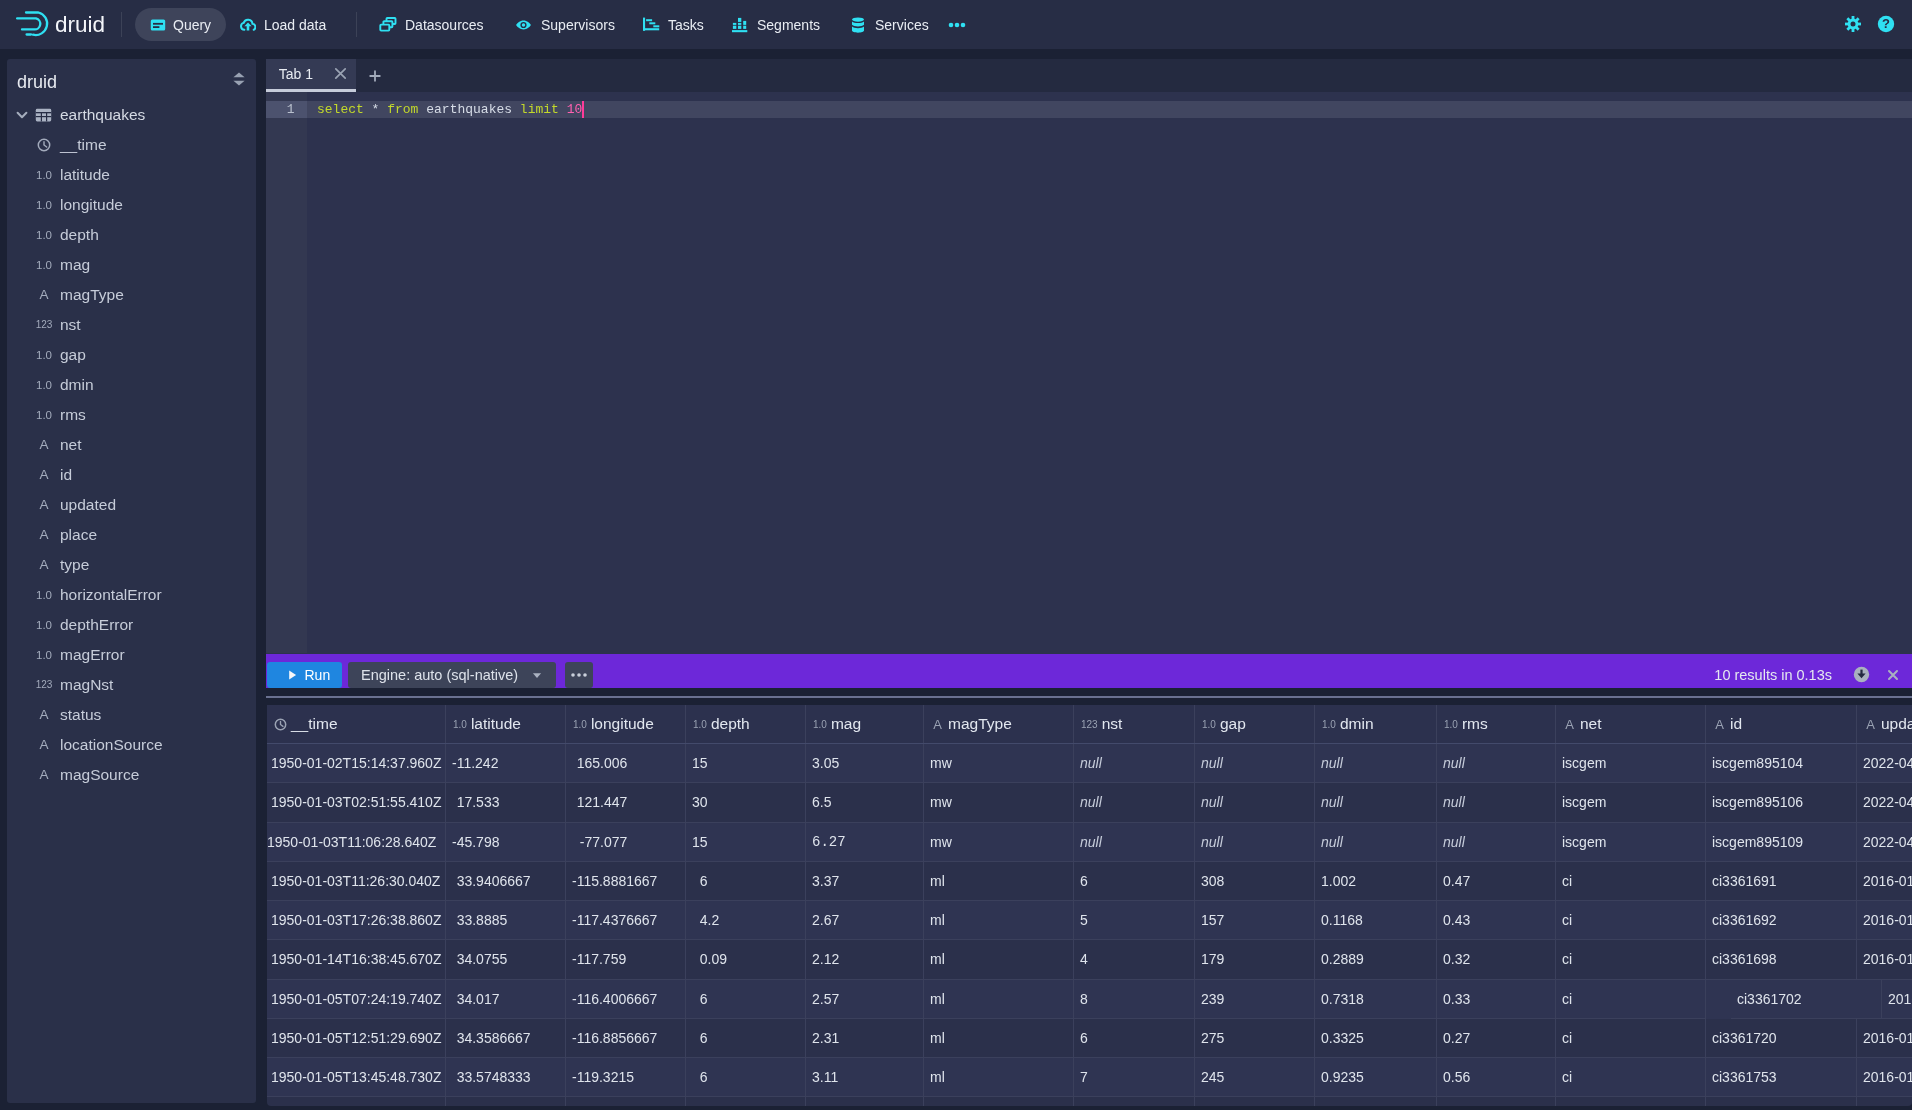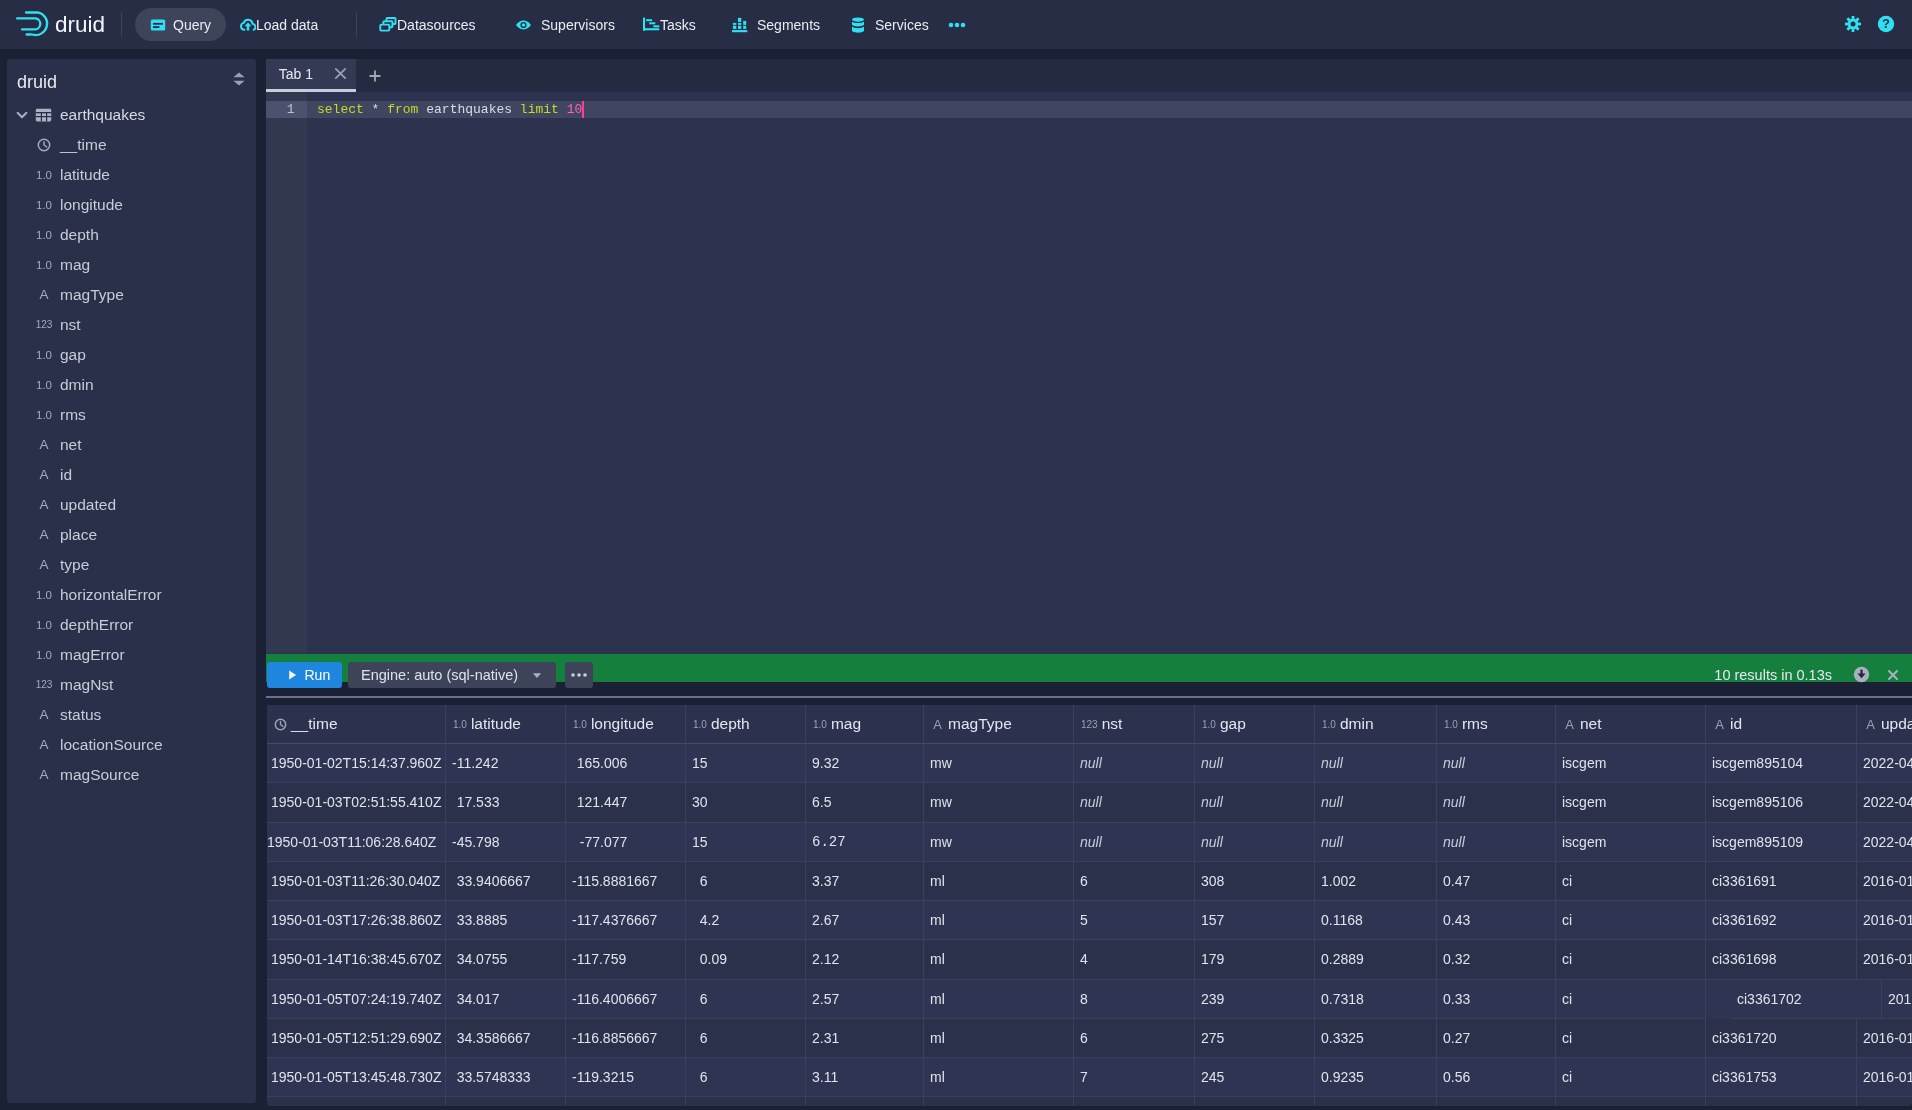--- a/index.html
+++ b/index.html
@@ -1,34 +1,34 @@
 <!DOCTYPE html>
 <html><head><meta charset="utf-8"><style>
 * { margin:0; padding:0; box-sizing:border-box; }
 html,body { width:1912px; height:1110px; background:#1b2134; font-family:"Liberation Sans",sans-serif; overflow:hidden; position:relative; }
 .abs { position:absolute; }
 svg { display:block; }
 .nav { position:absolute; left:0; top:0; width:1912px; height:49px; background:#272d45; }
-.navitem { position:absolute; top:0; height:49px; display:flex; align-items:center; gap:0; color:#e9edf3; font-size:14px; }
+.navitem { position:absolute; top:0; height:49px; display:flex; align-items:center; gap:8px; color:#e9edf3; font-size:14px; }
 .vsep { position:absolute; top:12px; width:1px; height:25px; background:#3c4257; }
 .sidebar { position:absolute; left:7px; top:59px; width:249px; height:1044px; background:#2a3049; border-radius:3px; }
 .ticon { display:inline-flex; width:18px; justify-content:center; flex:none;text-align:right; }
 .hcell .ticon { width:auto; min-width:13px; justify-content:center; }
 .tnum { font-size:11.5px; }
 .tint { font-size:10px; }
 .tA { font-size:13.5px; }
 .tnumh { font-size:10px; }
 .tinth { font-size:10px; }
 .tAh { font-size:13px; }
 .srow { position:absolute; left:0; width:249px; height:30px; color:#c6ccd9; font-size:15.5px; }
 .sic { position:absolute; left:25px; width:24px; height:30px; display:flex; align-items:center; justify-content:center; }
 .stx { position:absolute; left:53px; height:30px; display:flex; align-items:center; }
 .tabbar { position:absolute; left:266px; top:59px; width:1646px; height:32.5px; background:#242a40; }
 .editor { position:absolute; left:266px; top:91.5px; width:1646px; height:562px; background:#2d324e; }
-.runbar { position:absolute; left:266px; top:653.5px; width:1646px; height:28px; background:#15803d; }
+.runbar { position:absolute; left:266px; top:653.5px; width:1646px; height:34px; background:#6d28d9; }
 .btn { position:absolute; top:8.5px; height:26px; border-radius:3px; display:flex; align-items:center; background:#3d4459; color:#dde2ea; font-size:14px; }
 .grid { position:absolute; left:267px; top:705px; width:1645px; height:401px; overflow:hidden; font-size:14px; border-radius:0 0 4px 4px; }
 .hrow { display:flex; height:39px; background:#2c314e; border-bottom:1px solid #434a6b; color:#e2e7ef; font-size:15.5px; }
 .hcell { display:flex; align-items:center; gap:4px; padding-left:7px; border-right:1px solid #3b405c; flex:none; overflow:hidden; white-space:nowrap; }
 .drow { display:flex; height:39.25px; color:#dfe4ec; }
 .dcell { display:flex; align-items:center; padding-left:6px; border-right:1px solid #3b405c; border-bottom:1px solid #3b405c; flex:none; overflow:hidden; white-space:nowrap; }
 .nullv { font-style:italic; color:#c6ccda; }
 </style></head><body>
 <div class="nav">
     <svg width="34" height="34" viewBox="0 0 34 34" style="position:absolute;left:16px;top:7px;">
@@ -412,21 +412,21 @@
       <div class="hcell" style="width:260px;">
         <span class="ticon tAh" style="color:#9aa2b3">A</span>
         <span>updated</span>
       </div>
     </div>
     <div class="drow" style="background:#2f3452;">
       <div class="dcell" style="width:179px;padding-left:4.0px;">1950-01-02T15:14:37.960Z</div>
       <div class="dcell" style="width:120px;">-11.242</div>
       <div class="dcell" style="width:120px;padding-left:10.66px;">165.006</div>
       <div class="dcell" style="width:120px;">15</div>
-      <div class="dcell" style="width:118px;">9.32</div>
+      <div class="dcell" style="width:118px;">3.05</div>
       <div class="dcell" style="width:150px;">mw</div>
       <div class="dcell" style="width:121px;">
         <span class="nullv">null</span>
       </div>
       <div class="dcell" style="width:120px;">
         <span class="nullv">null</span>
       </div>
       <div class="dcell" style="width:122px;">
         <span class="nullv">null</span>
       </div>

